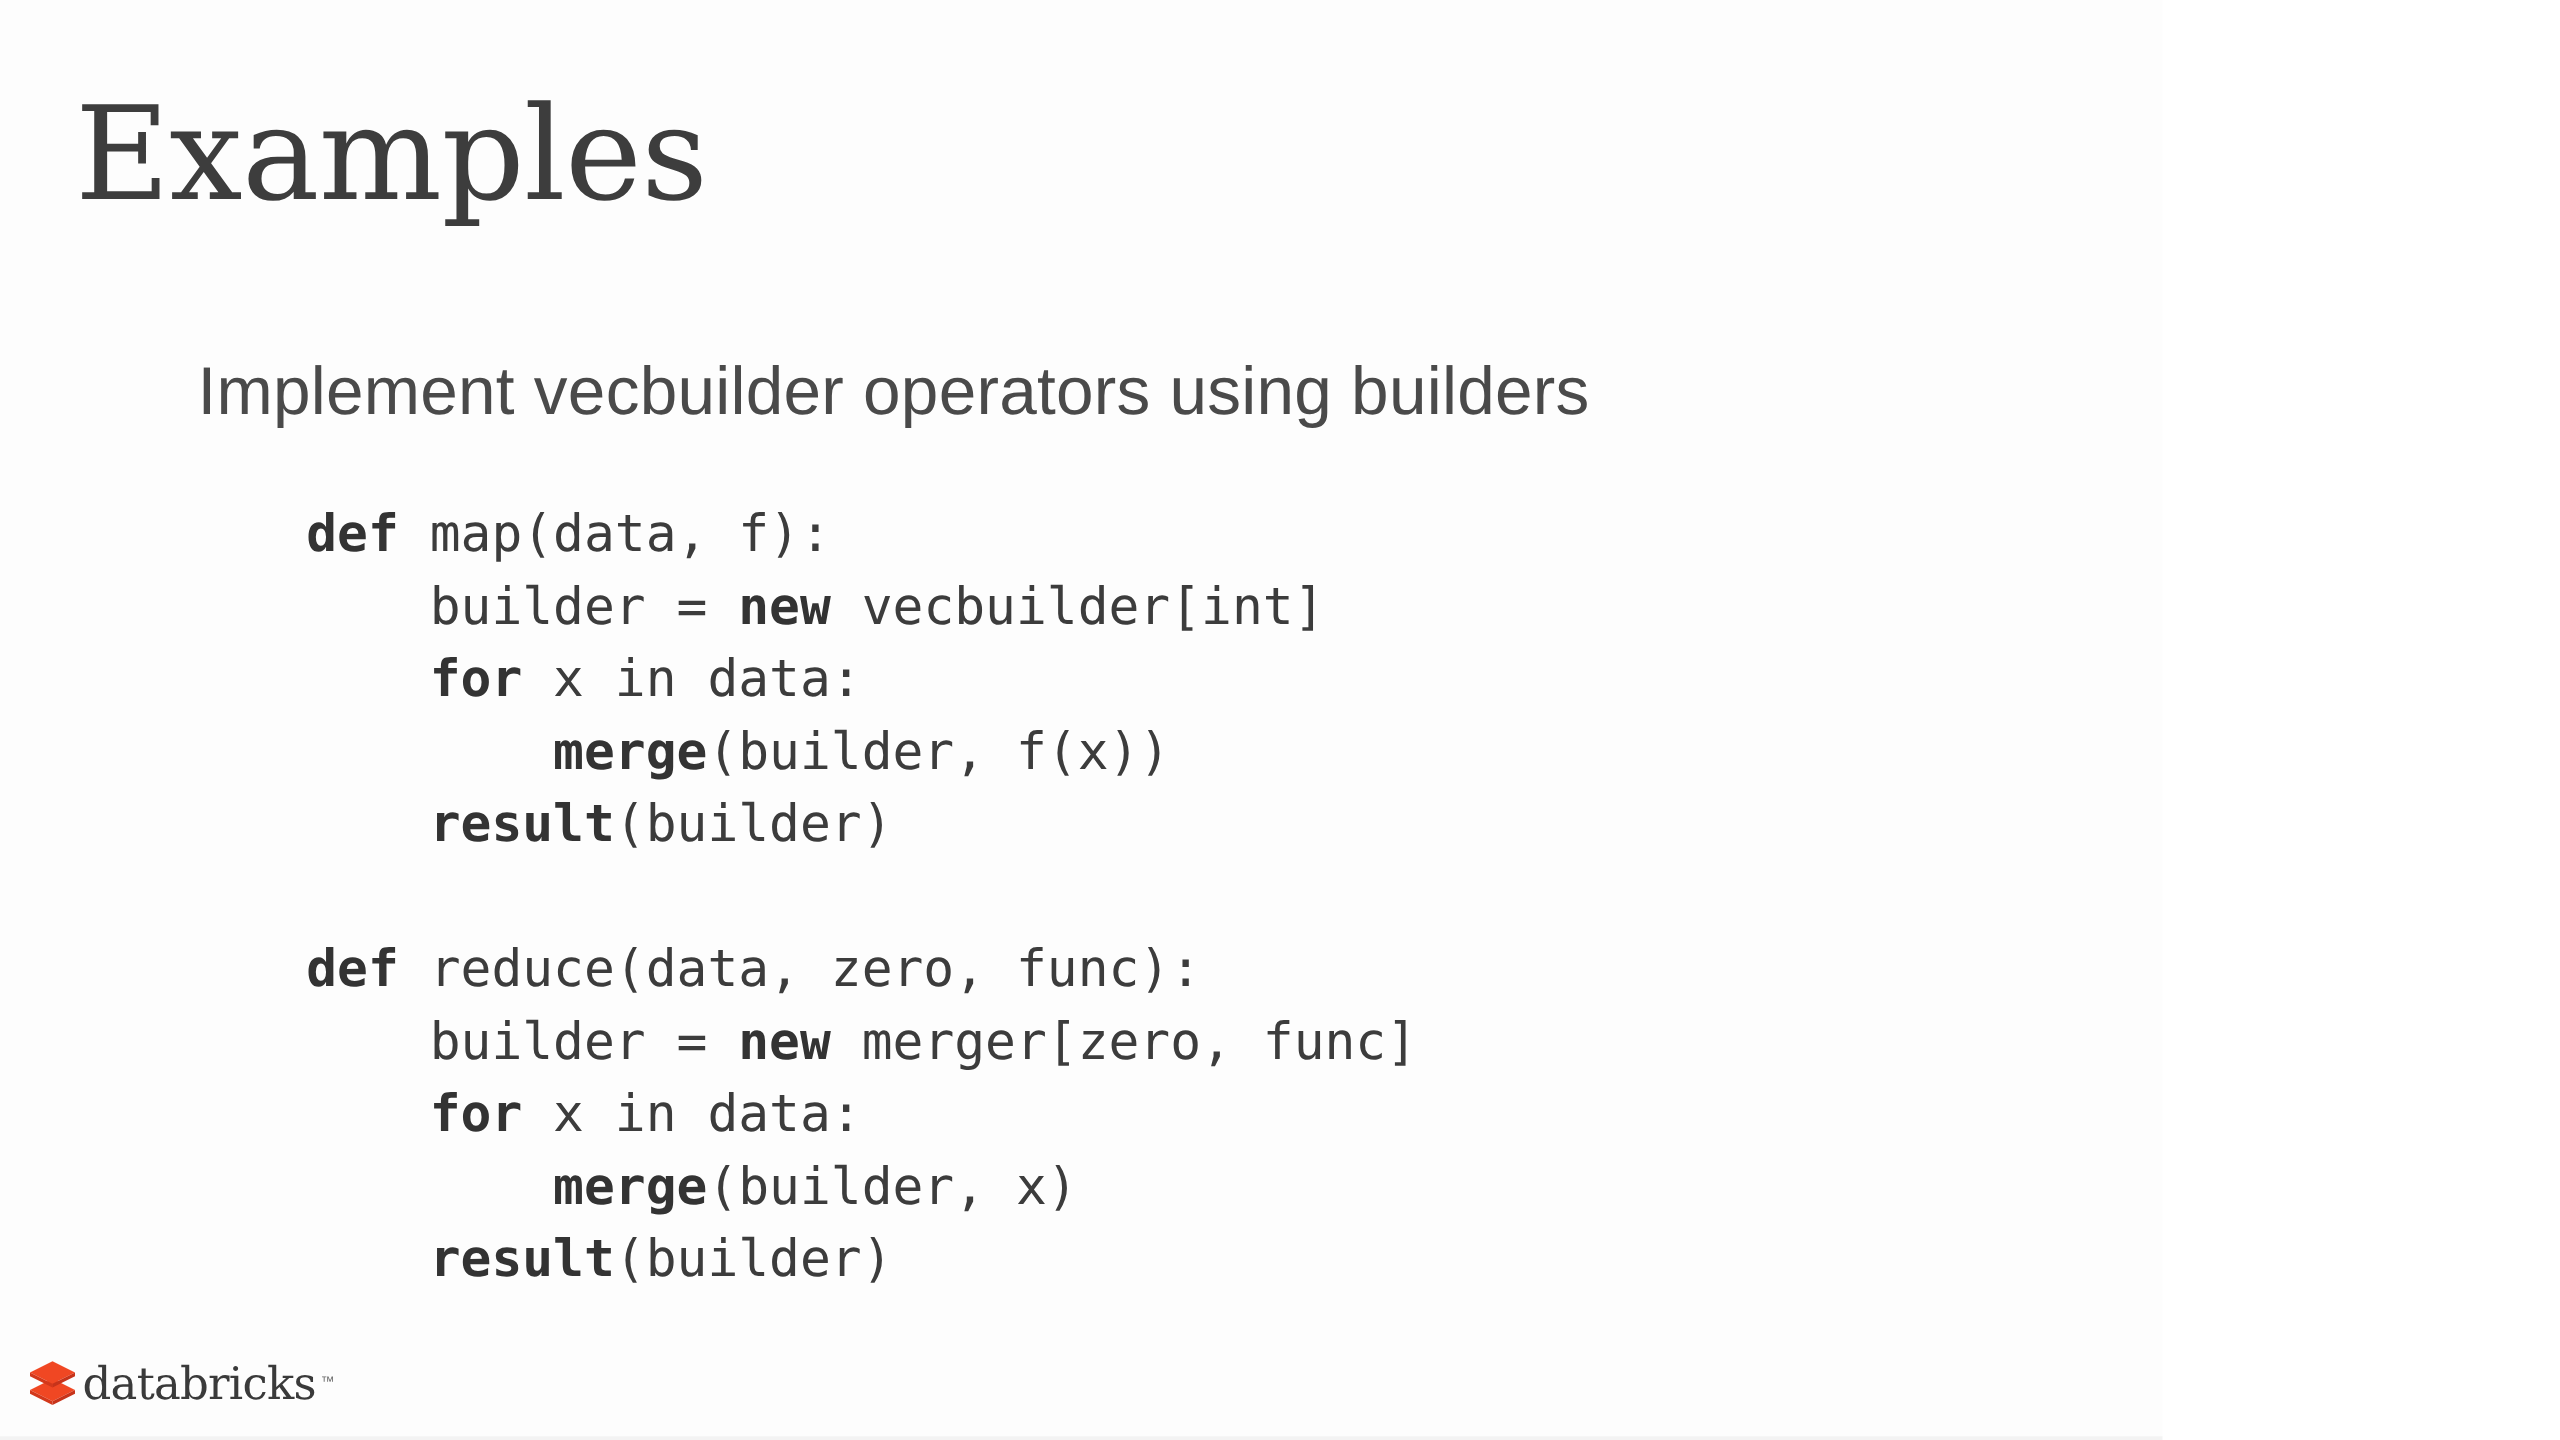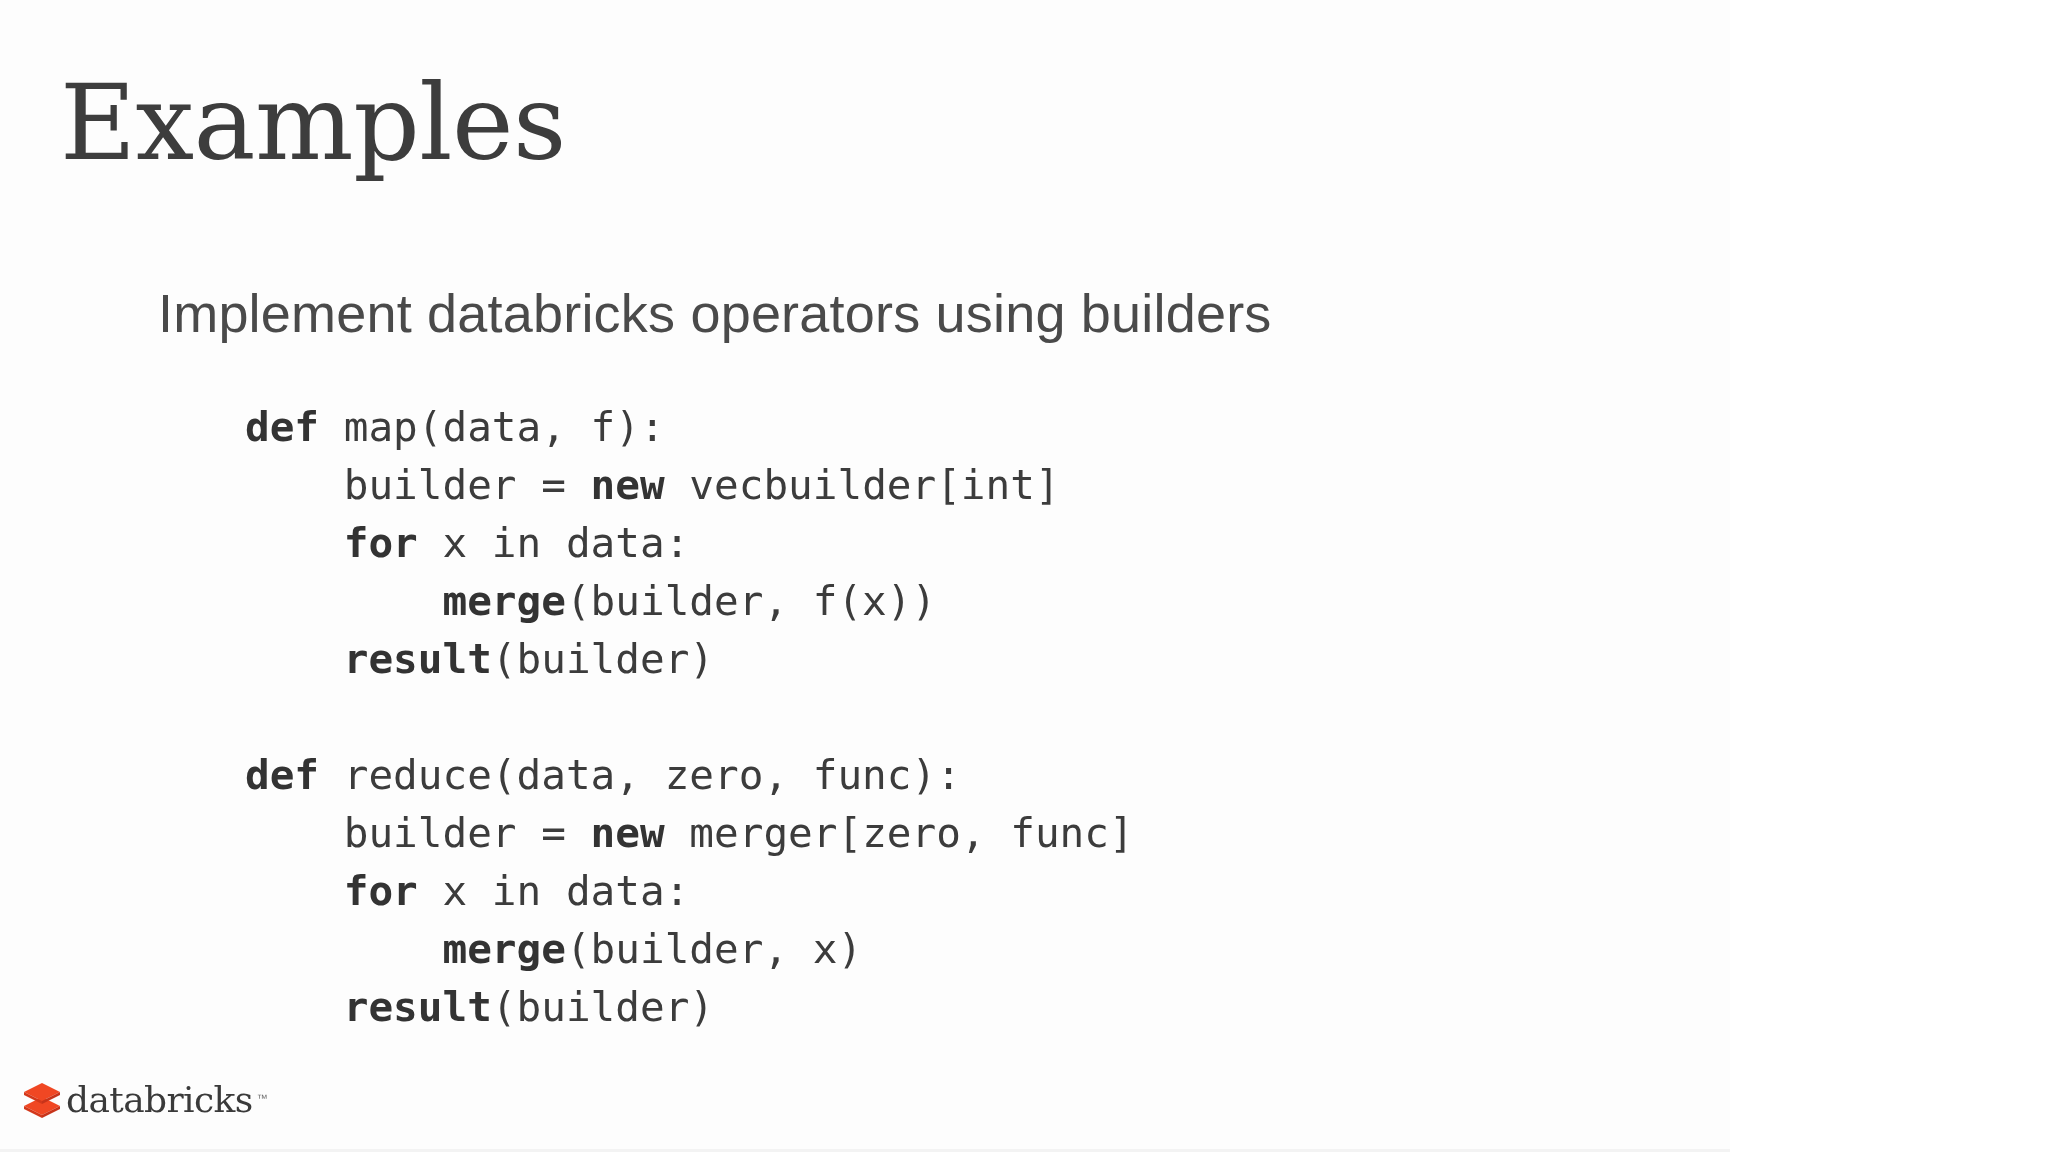--- a/index.html
+++ b/index.html
@@ -72,21 +72,21 @@
     font-weight: 700;
     color: #333333;
   }
 
   
   .logo {
     position: absolute;
     left: 22px;
     bottom: 26px;
     display: flex;
-    align-items: flex-start;
+    align-items: flex-end;
     height: 44px;
   }
   .logo-mark {
     position: relative;
     width: 40px;
     height: 38px;
     margin-right: 4px;
     flex: none;
   }
   .logo-wordmark {
@@ -118,21 +118,21 @@
     background: #f3f3f3;
   }
 </style>
 </head>
 <body>
 
 <div class="slide">
 
   <div class="slide-title">Examples</div>
 
-  <div class="slide-subtitle">Implement databricks operators using builders</div>
+  <div class="slide-subtitle">Implement vecbuilder operators using builders</div>
 
   <div class="code-block" id="code-block"><div class="code-line"><span class="kw">def</span><span class=""> map(data, f):</span></div><div class="code-line"><span>    </span><span class="">builder = </span><span class="kw">new</span><span class=""> vecbuilder[int]</span></div><div class="code-line"><span>    </span><span class="kw">for</span><span class=""> x in data:</span></div><div class="code-line"><span>        </span><span class="kw">merge</span><span class="">(builder, f(x))</span></div><div class="code-line"><span>    </span><span class="kw">result</span><span class="">(builder)</span></div><div class="code-line blank">&nbsp;</div><div class="code-line"><span class="kw">def</span><span class=""> reduce(data, zero, func):</span></div><div class="code-line"><span>    </span><span class="">builder = </span><span class="kw">new</span><span class=""> merger[zero, func]</span></div><div class="code-line"><span>    </span><span class="kw">for</span><span class=""> x in data:</span></div><div class="code-line"><span>        </span><span class="kw">merge</span><span class="">(builder, x)</span></div><div class="code-line"><span>    </span><span class="kw">result</span><span class="">(builder)</span></div></div>
 
   <div class="logo">
     <span class="logo-mark">
       <svg width="40" height="38" viewBox="0 0 40 38" xmlns="http://www.w3.org/2000/svg" aria-hidden="true">
 
         <polygon points="2,24 20,15 38,24 20,33" fill="#f04723"></polygon>
         <polygon points="2,24 20,33 20,36 2,27" fill="#d3381b"></polygon>
         <polygon points="38,24 20,33 20,36 38,27" fill="#c7331a"></polygon>

